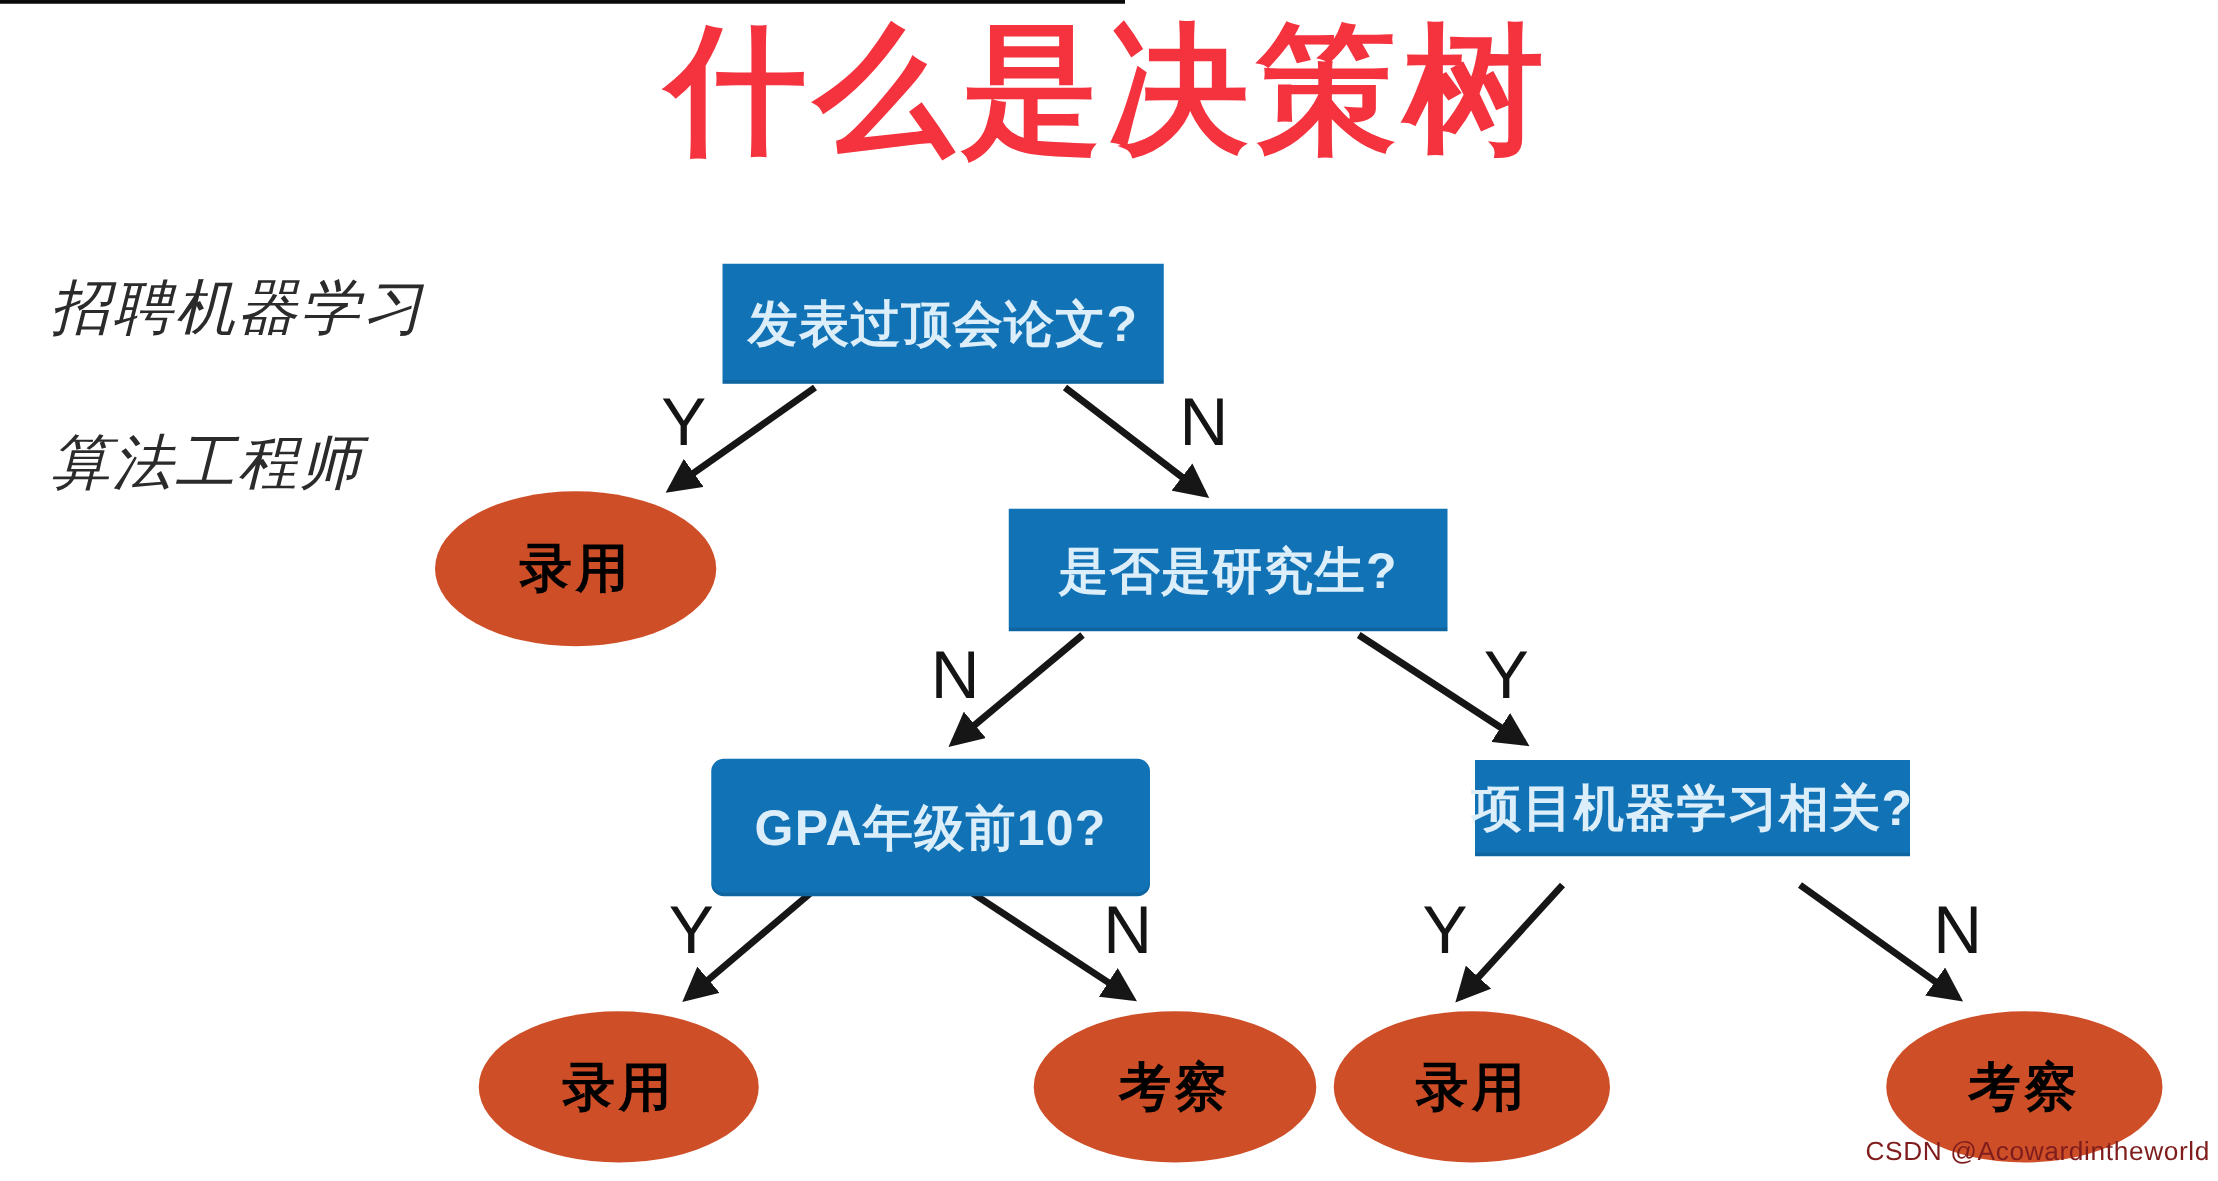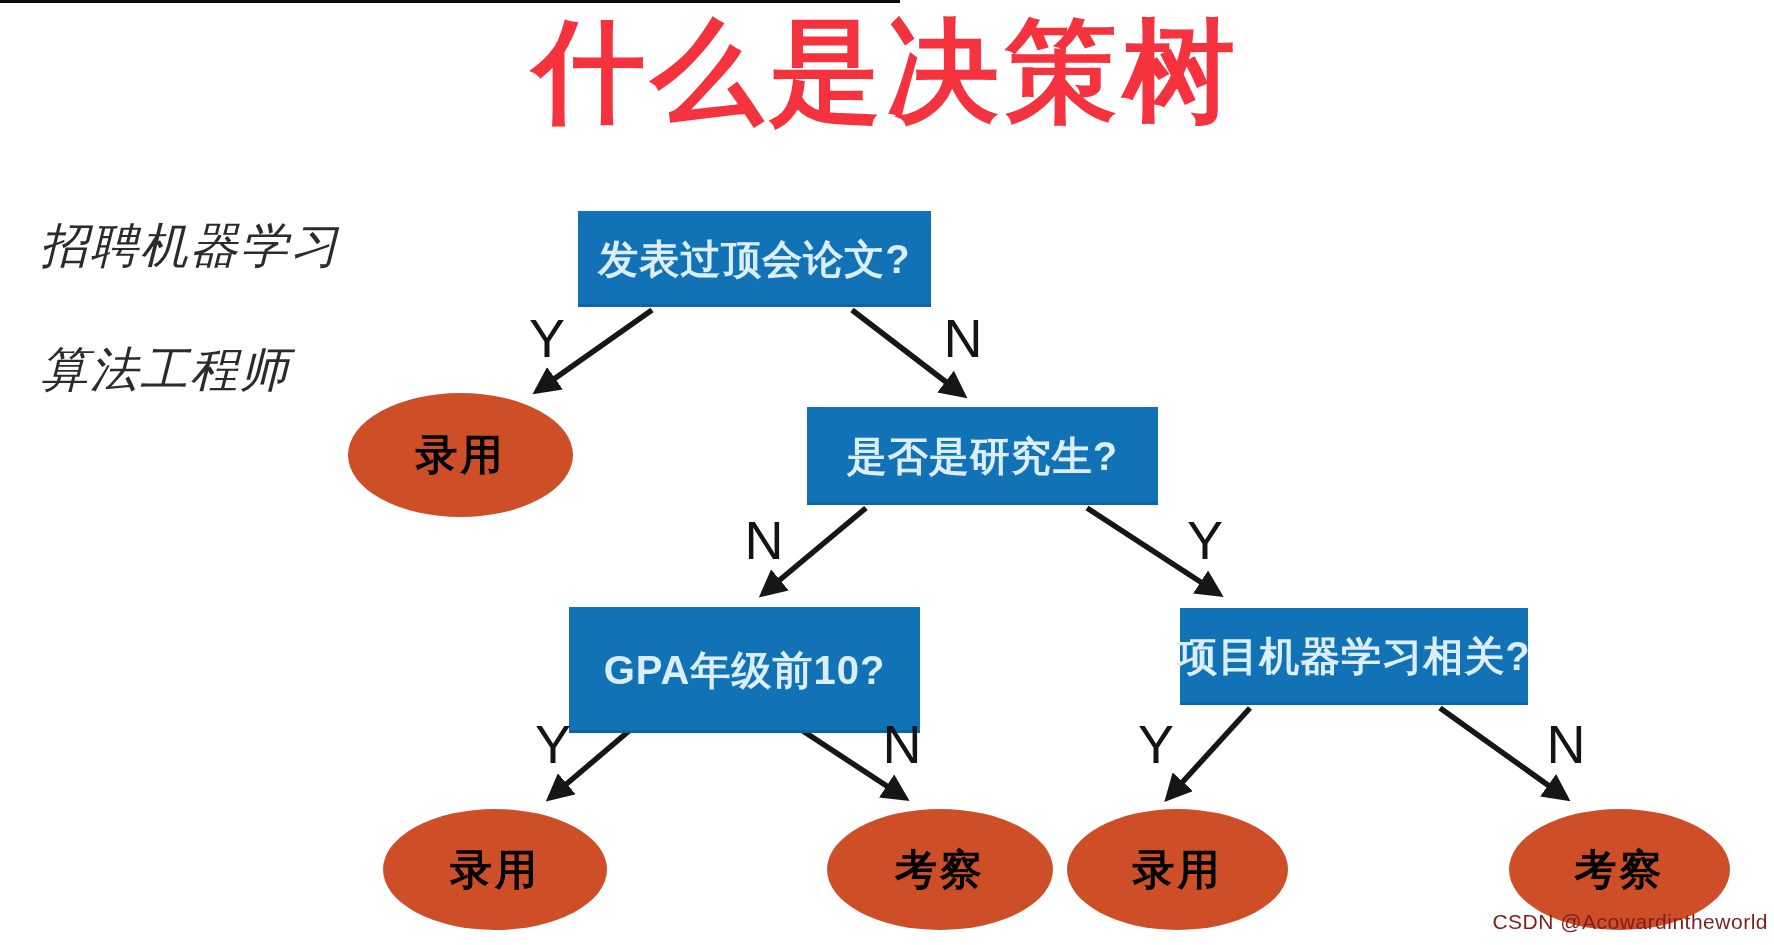--- a/index.html
+++ b/index.html
@@ -54,22 +54,22 @@
     line-height: 1;
   }
   svg.arrows { position: absolute; left: 0; top: 0; }
   .watermark {
     position: absolute; right: 6px; top: 910px;
     font-size: 21px; color: #7f1d1d; letter-spacing: 0.5px;
   }
   
   #q1 { left: 578px; top: 211px; width: 353px; height: 96px; }
   #q2 { left: 807px; top: 407px; width: 351px; height: 98px; }
-  #q3 { left: 569px; top: 607px; width: 351px; height: 126px; }
-  #q4 { left: 1180px; top: 608px; width: 348px; height: 97px; text-align: center; }
+  #q3 { left: 569px; top: 607px; width: 351px; height: 110px; border-radius: 10px; }
+  #q4 { left: 1180px; top: 608px; width: 348px; height: 77px; text-align: center; }
   #leaf1 { left: 348px; top: 393px; width: 225px; height: 124px; }
   #leaf2 { left: 383px; top: 809px; width: 224px; height: 121px; }
   #leaf3 { left: 827px; top: 809px; width: 226px; height: 121px; }
   #leaf4 { left: 1067px; top: 809px; width: 221px; height: 121px; }
   #leaf5 { left: 1509px; top: 809px; width: 221px; height: 121px; }
   #el1 { left: 547px; top: 338px; }
   #el2 { left: 963px; top: 338px; }
   #el3 { left: 764px; top: 540px; }
   #el4 { left: 1205px; top: 540px; }
   #el5 { left: 553px; top: 744px; }

